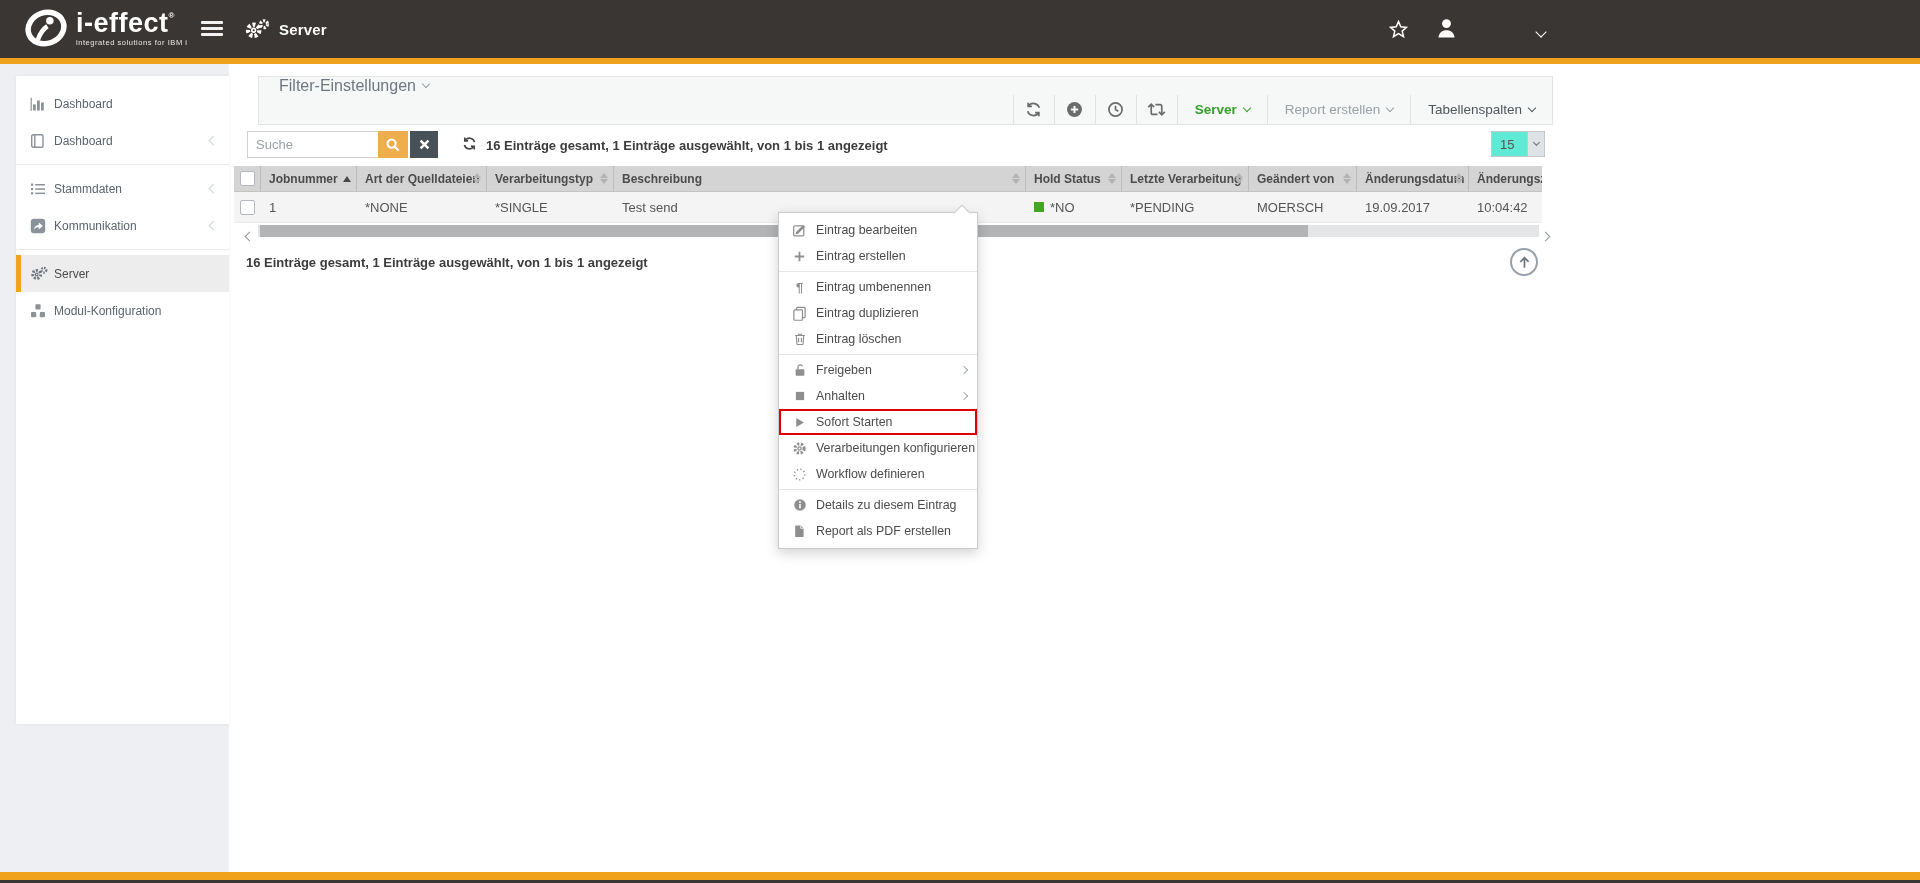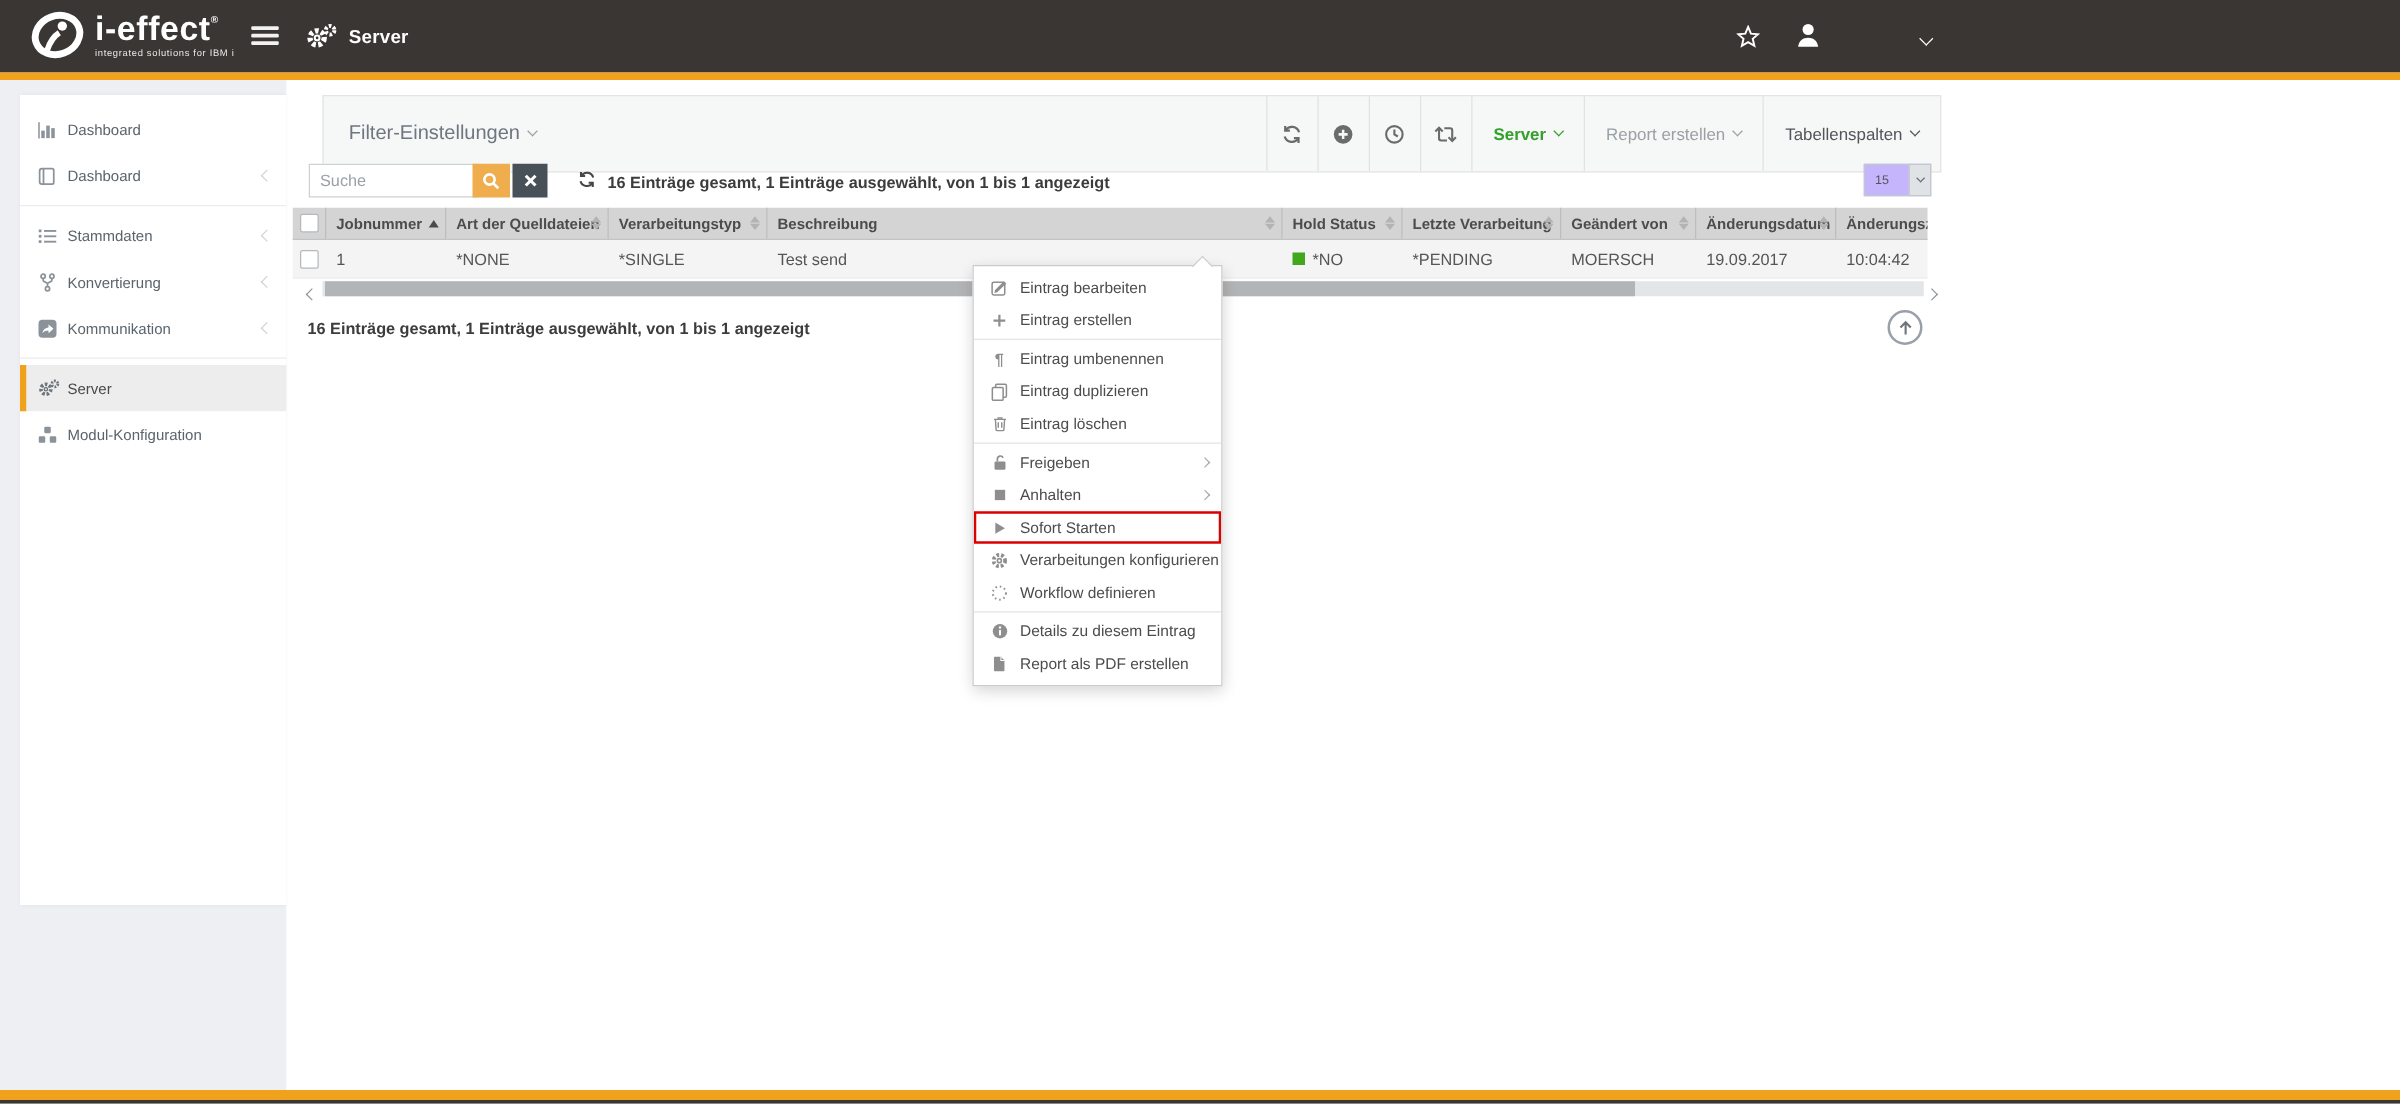--- a/index.html
+++ b/index.html
@@ -48,39 +48,39 @@
   .side-item.active{background:#ededee;border-left:5px solid var(--orange);padding-left:9px;color:#4a4a4a;}
   .side-item.active .s-icon{color:#6d747b;}
   .side-divider{border-top:1px solid #ececec;margin:5px 0;height:0;}
   .chev{display:inline-block;width:6px;height:6px;border-right:1.6px solid currentColor;border-bottom:1.6px solid currentColor;}
   .chev-down{transform:rotate(45deg);margin-left:7px;position:relative;top:-2px;}
   .chev-right{transform:rotate(-45deg);}
   .chev-left{transform:rotate(135deg);}
   .s-chev{color:#cfd4d8;width:7px;height:7px;}
 
   
-  .filterbar{position:absolute;left:258px;top:76px;width:1295px;height:62px;background:#f6f7f7;border:1px solid #e4e4e4;display:flex;}
+  .filterbar{position:absolute;left:258px;top:76px;width:1295px;height:49px;background:#f6f7f7;border:1px solid #e4e4e4;display:flex;flex-direction:column;}
   .filter-title{display:flex;align-items:center;padding-left:20px;color:#6e7780;font-size:16px;cursor:pointer;}
   .filter-title .chev{color:#98a0a7;}
   .filter-actions{margin-left:auto;display:flex;height:100%;}
   .fa-btn{border-left:1px solid #e2e2e2;display:flex;align-items:center;justify-content:center;cursor:pointer;height:100%;}
   .icon-btn{width:41px;color:#6b6b6b;}
   .dd-btn{padding:0 17px;font-size:13.5px;color:#596066;}
   .dd-btn.green{color:var(--green);font-weight:bold;}
   .dd-btn.muted{color:#99a1a7;}
   .dd-btn.dark{color:#4f565c;}
 
   
   .search-input{position:absolute;left:247px;top:131px;width:136px;height:27px;border:1px solid #ccd1d5;padding:4px 8px;font-size:13px;color:#a16207;font-family:inherit;outline:none;}
   .search-input::placeholder{color:#9aa1a7;}
   .search-btn{position:absolute;left:378px;top:131px;width:30px;height:27px;background:var(--search-orange);border:none;display:flex;align-items:center;justify-content:center;cursor:pointer;}
   .clear-btn{position:absolute;left:410px;top:131px;width:28px;height:27px;background:var(--slate);border:none;display:flex;align-items:center;justify-content:center;cursor:pointer;}
   .inline-refresh{position:absolute;left:462px;top:136px;color:#454545;cursor:pointer;}
   .inline-summary{position:absolute;left:486px;top:138px;font-size:13px;font-weight:bold;color:#3c3c3c;}
-  .page-size{position:absolute;left:1491px;top:131px;width:54px;height:26px;border:1px solid #c2c8cc;background:#c4b5fd;display:flex;align-items:center;cursor:pointer;font-size:10px;color:#555;}
+  .page-size{position:absolute;left:1491px;top:131px;width:54px;height:26px;border:1px solid #c2c8cc;background:#5eead4;display:flex;align-items:center;cursor:pointer;font-size:13px;color:#555;}
   .page-size .ps-val{flex:1;padding-left:8px;}
   .page-size .ps-arrow{width:17px;height:100%;background:#dfe3e6;border-left:1px solid #c2c8cc;display:flex;align-items:center;justify-content:center;color:#6a7076;}
   .page-size .ps-arrow .chev{width:5px;height:5px;}
 
   
   .grid{position:absolute;left:234px;top:166px;width:1308px;overflow:hidden;}
   .hdr-row{display:flex;height:26px;background:#d4d4d4;border-bottom:1px solid #c3c3c3;width:1345px;}
   .hdr-cell{position:relative;display:flex;align-items:center;padding-left:8px;font-size:12px;font-weight:bold;color:#4c4c4c;border-right:1px solid #bdbdbd;flex:none;cursor:pointer;white-space:nowrap;}
   .cb-cell{width:27px;display:flex;align-items:center;justify-content:center;flex:none;border-right:1px solid #bdbdbd;}
   .checkbox{width:15px;height:15px;background:#fff;border:1px solid #b3b9be;border-radius:2px;cursor:pointer;}
@@ -193,32 +193,20 @@
           <svg width="16" height="16" viewBox="0 0 16 16" fill="currentColor">
             <rect x="1" y="2.6" width="2.2" height="2.2"></rect>
             <rect x="1" y="6.9" width="2.2" height="2.2"></rect>
             <rect x="1" y="11.2" width="2.2" height="2.2"></rect>
             <rect x="5.2" y="3" width="9.8" height="1.5"></rect>
             <rect x="5.2" y="7.3" width="9.8" height="1.5"></rect>
             <rect x="5.2" y="11.6" width="9.8" height="1.5"></rect>
           </svg>
         </span>
         <span class="s-label">Stammdaten</span>
-        <span class="chev s-chev chev-left"></span>
-      </li>
-      <li class="side-item">
-        <span class="s-icon">
-          <svg width="16" height="16" viewBox="0 0 16 16" fill="none" stroke="currentColor" stroke-width="1.4">
-            <circle cx="4.5" cy="3" r="1.7"></circle>
-            <circle cx="11.5" cy="3" r="1.7"></circle>
-            <circle cx="8" cy="13" r="1.7"></circle>
-            <path d="M4.5 4.7v1.5c0 1.6 3.5 1.4 3.5 3M11.5 4.7v1.5c0 1.6-3.5 1.4-3.5 3v2.1"></path>
-          </svg>
-        </span>
-        <span class="s-label">Konvertierung</span>
         <span class="chev s-chev chev-left"></span>
       </li>
       <li class="side-item">
         <span class="s-icon">
           <svg width="16" height="16" viewBox="0 0 16 16">
             <rect x="0.8" y="0.8" width="14.4" height="14.4" rx="3.2" fill="currentColor"></rect>
             <path d="M3.8 11.4c.7-3 2.6-4.4 5-4.5V4.6l4 3.4-4 3.5v-2.2c-1.9 0-3.6.6-5 2.1z" fill="#fff"></path>
           </svg>
         </span>
         <span class="s-label">Kommunikation</span>

